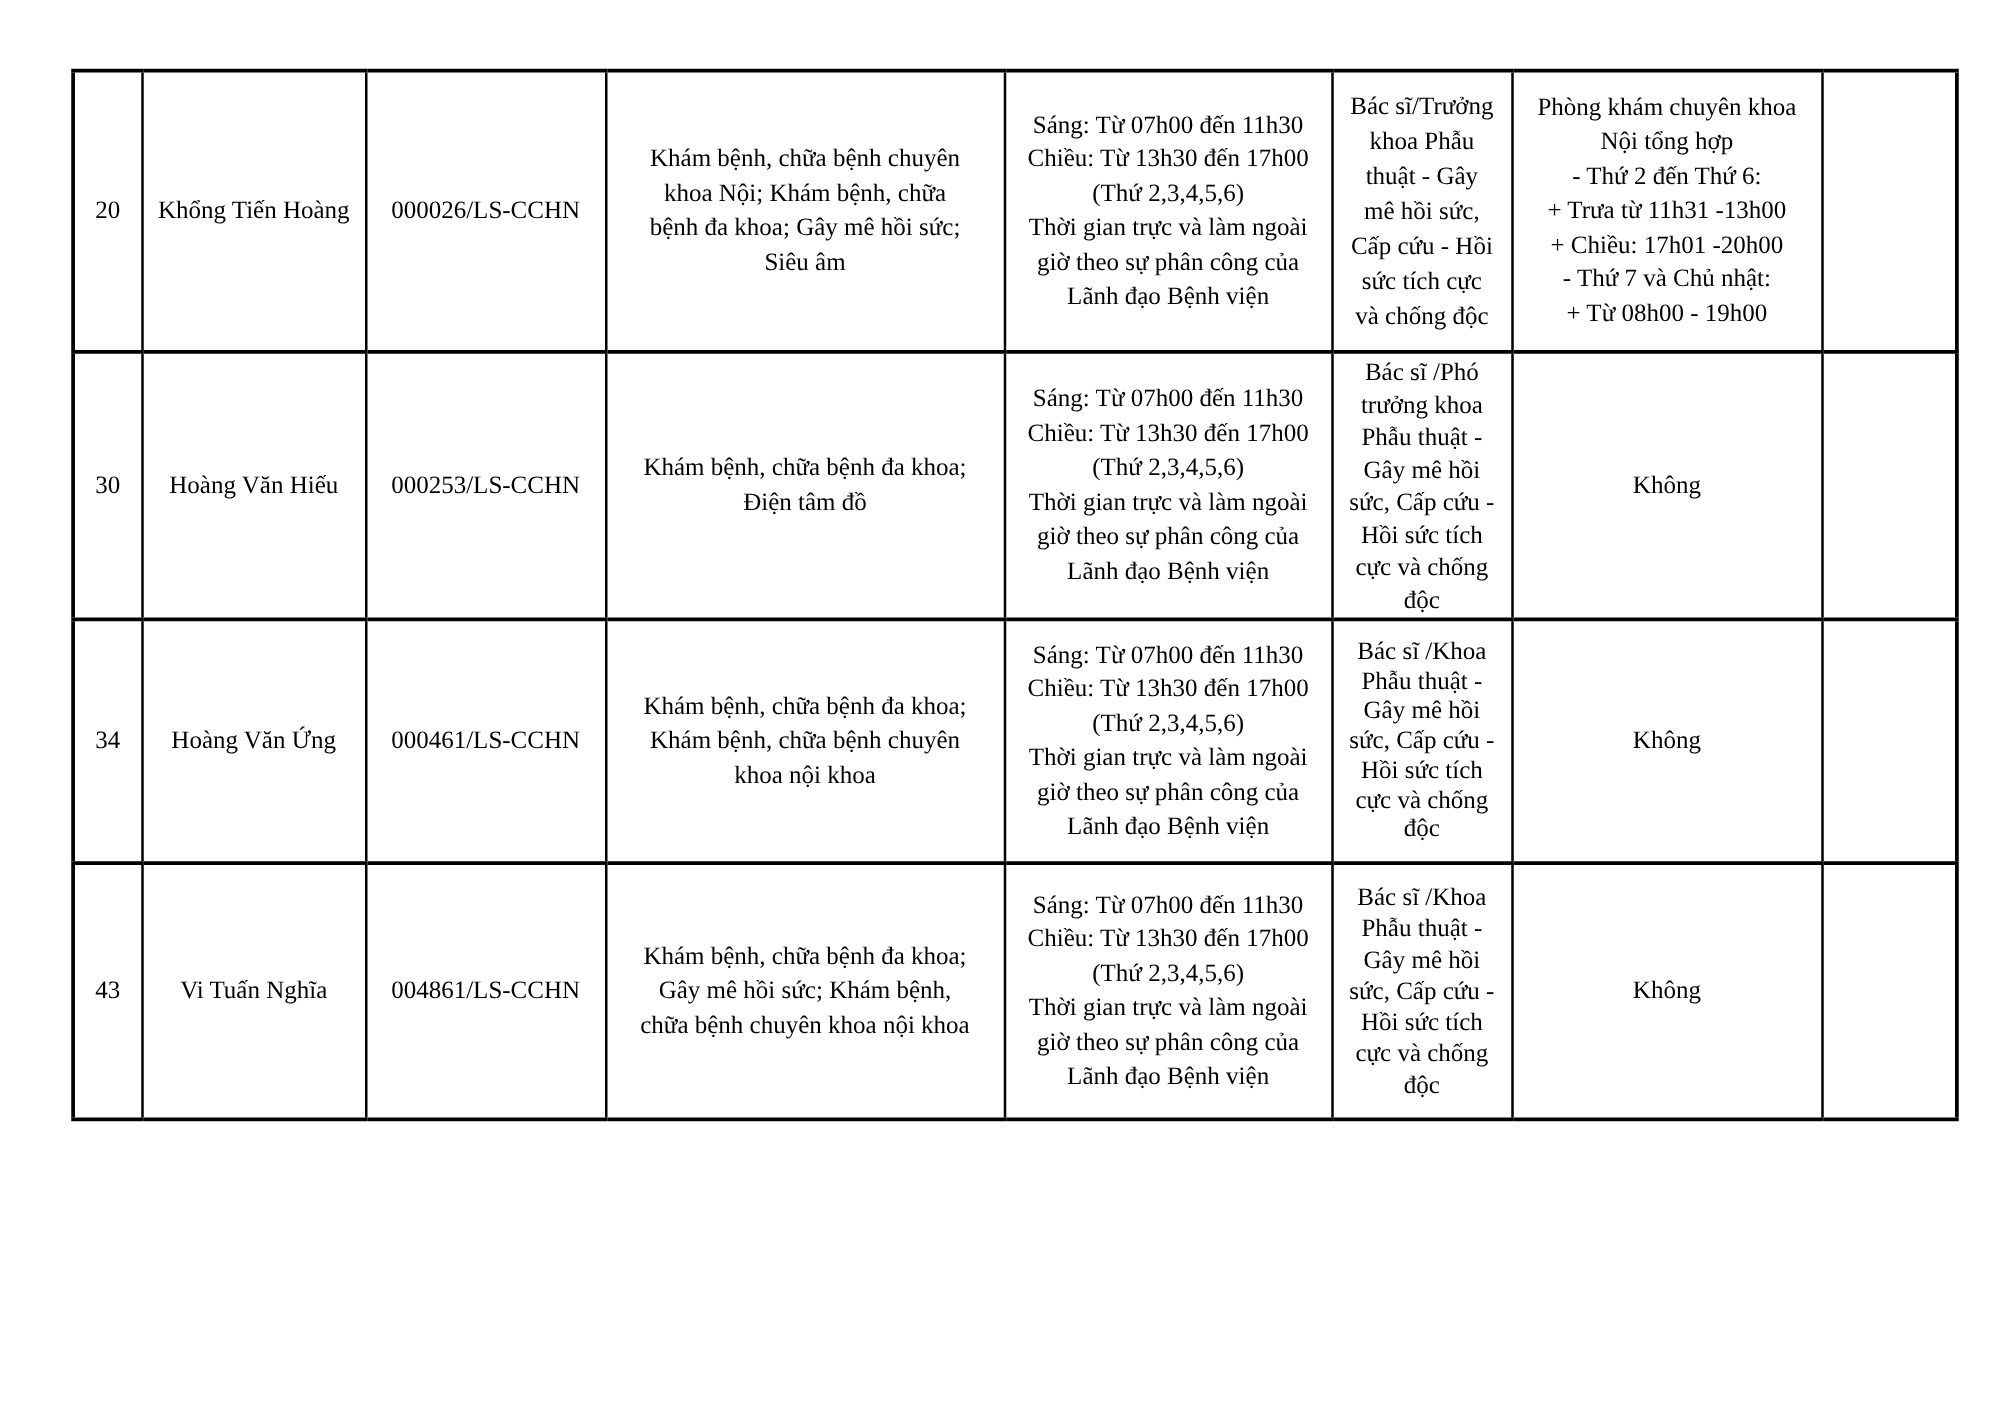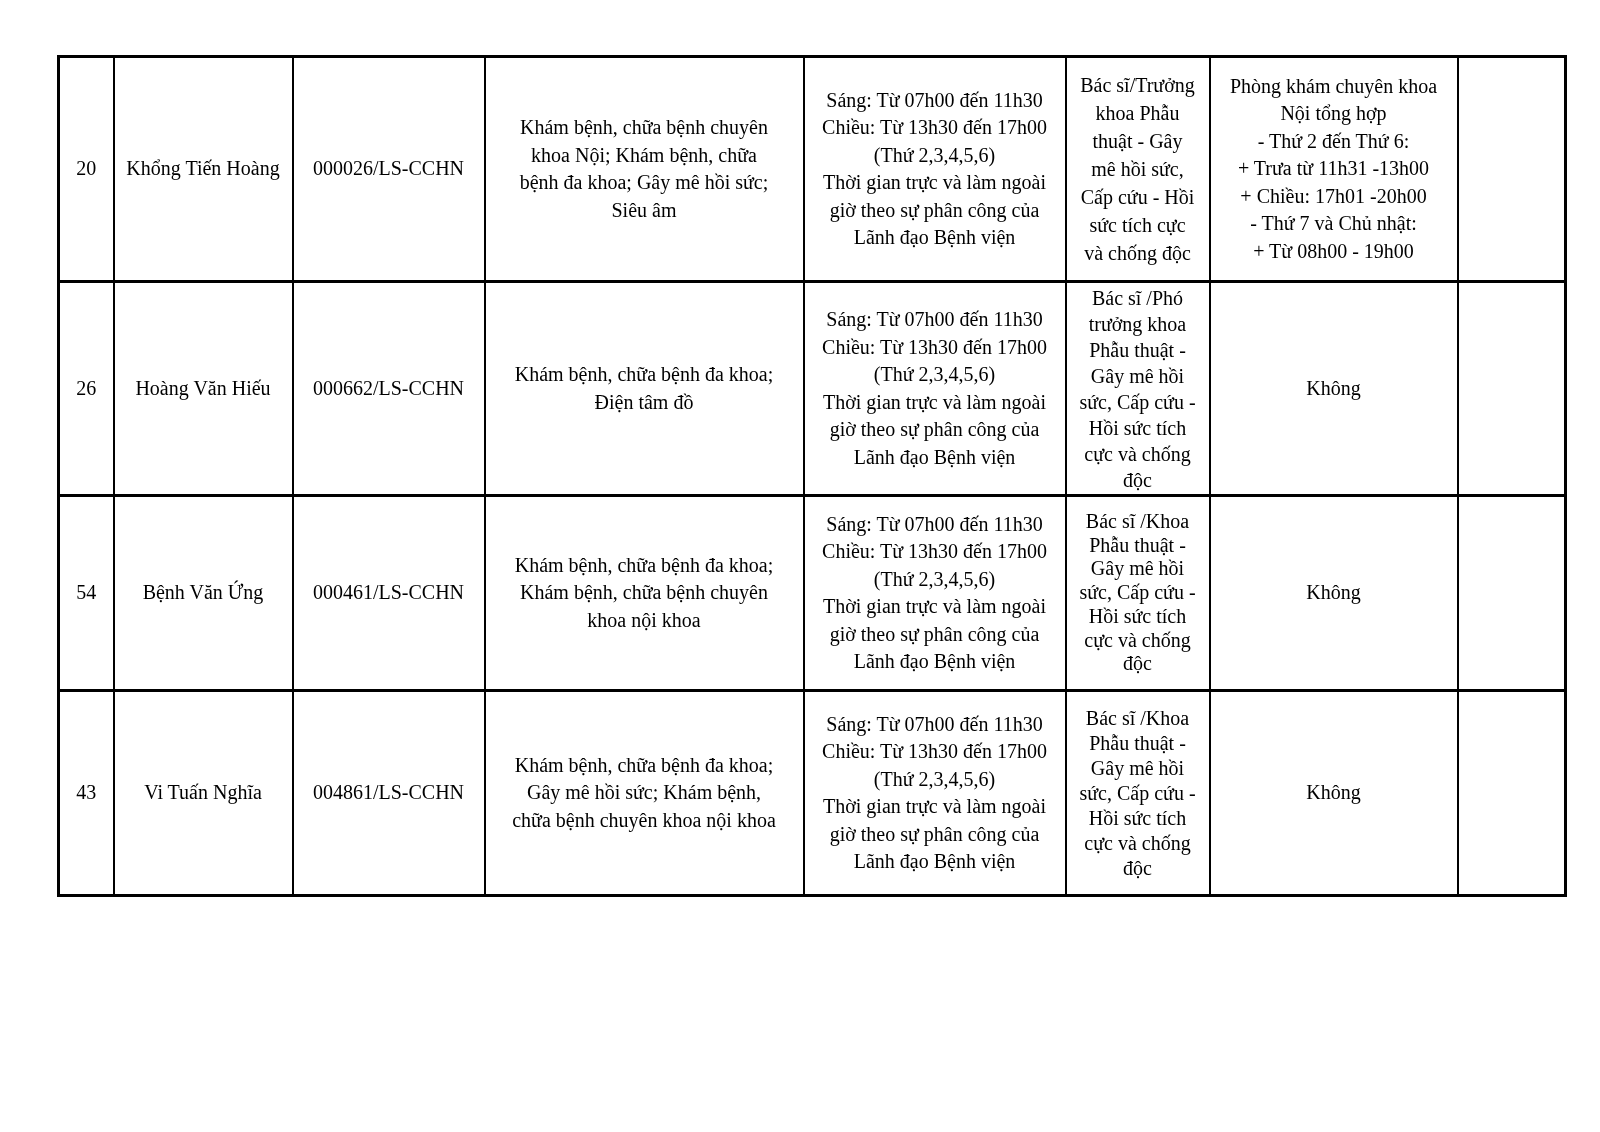--- a/index.html
+++ b/index.html
@@ -94,45 +94,45 @@
         <td class="clinic-cell">Phòng khám chuyên khoa
 Nội tổng hợp
 - Thứ 2 đến Thứ 6:
 + Trưa từ 11h31 -13h00
 + Chiều: 17h01 -20h00
 - Thứ 7 và Chủ nhật:
 + Từ 08h00 - 19h00</td>
         <td class="note-cell"></td>
       </tr>
       <tr class="r1">
-        <td class="stt-cell">26</td>
+        <td class="stt-cell">30</td>
         <td class="name-cell">Hoàng Văn Hiếu</td>
-        <td class="license-cell">000662/LS-CCHN</td>
+        <td class="license-cell">000253/LS-CCHN</td>
         <td class="specialty-cell">Khám bệnh, chữa bệnh đa khoa;
 Điện tâm đồ</td>
         <td class="schedule-cell">Sáng: Từ 07h00 đến 11h30
 Chiều: Từ 13h30 đến 17h00
 (Thứ 2,3,4,5,6)
 Thời gian trực và làm ngoài
 giờ theo sự phân công của
 Lãnh đạo Bệnh viện</td>
         <td class="position-cell">Bác sĩ /Phó
 trưởng khoa
 Phẫu thuật -
 Gây mê hồi
 sức, Cấp cứu -
 Hồi sức tích
 cực và chống
 độc</td>
         <td class="clinic-cell">Không</td>
         <td class="note-cell"></td>
       </tr>
       <tr class="r2">
-        <td class="stt-cell">54</td>
-        <td class="name-cell">Bệnh Văn Ứng</td>
+        <td class="stt-cell">34</td>
+        <td class="name-cell">Hoàng Văn Ứng</td>
         <td class="license-cell">000461/LS-CCHN</td>
         <td class="specialty-cell">Khám bệnh, chữa bệnh đa khoa;
 Khám bệnh, chữa bệnh chuyên
 khoa nội khoa</td>
         <td class="schedule-cell">Sáng: Từ 07h00 đến 11h30
 Chiều: Từ 13h30 đến 17h00
 (Thứ 2,3,4,5,6)
 Thời gian trực và làm ngoài
 giờ theo sự phân công của
 Lãnh đạo Bệnh viện</td>

